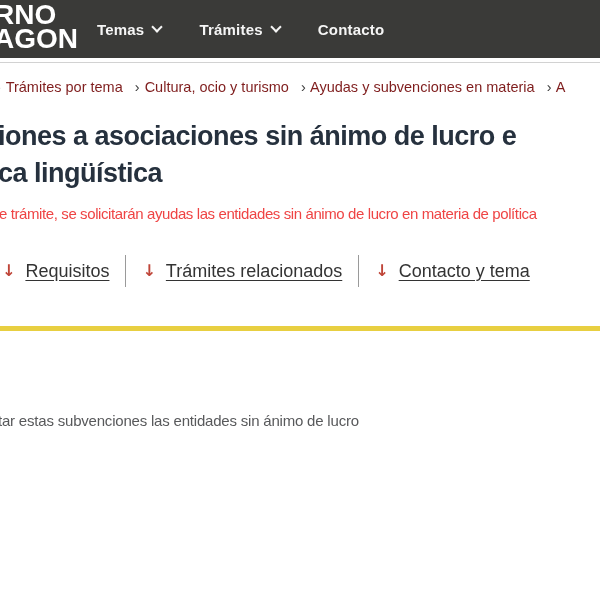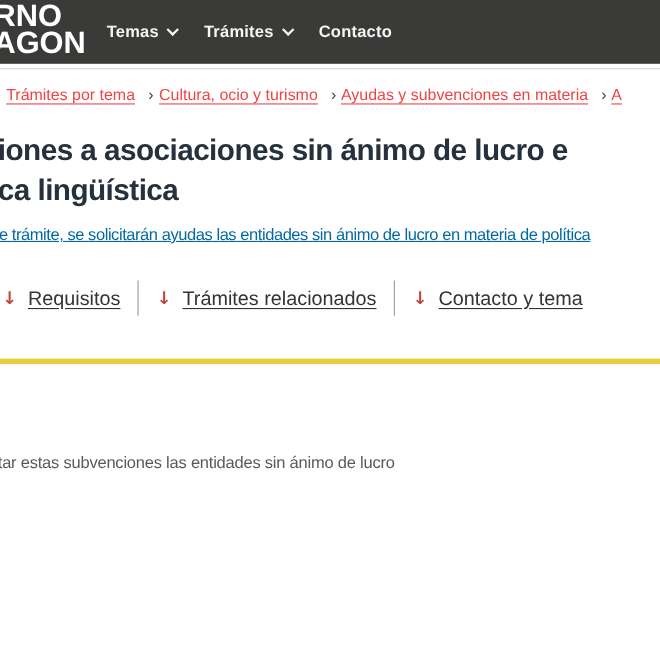--- a/index.html
+++ b/index.html
@@ -13,21 +13,21 @@
     position:absolute; top:0; left:0; width:600px; height:58px;
     background:#3a3a38;
   }
   .logo{
     position:absolute; left:-6px; top:3px; color:#ffffff;
     font-weight:800; font-size:28px; line-height:24px; letter-spacing:0;
     white-space:nowrap; cursor:pointer;
   }
   .nav{
     position:absolute; left:97px; top:0; height:58px;
-    display:flex; align-items:center; gap:24px;
+    display:flex; align-items:center; gap:38px;
   }
   .nav-item{
     display:flex; align-items:center; color:#f5f5f5;
     font-size:15px; font-weight:600; letter-spacing:.2px; cursor:pointer;
     white-space:nowrap;
   }
   .chev{
     display:inline-block; width:6px; height:6px;
     border-right:2px solid #f5f5f5; border-bottom:2px solid #f5f5f5;
     transform:rotate(45deg); margin-left:9px; margin-top:-4px;
@@ -35,33 +35,33 @@
   .header-rule{
     position:absolute; top:62px; left:0; width:600px; height:1px;
     background:#d2d2d2;
   }
   
   .breadcrumb{
     position:absolute; top:77px; left:-4px; white-space:nowrap;
     font-size:14.5px; color:#3d3d3d; line-height:20px;
   }
   .crumb{
-    color:#ef4444; text-decoration:underline; text-underline-offset:3px;
+    color:#7f1d1d; text-underline-offset:3px;
     cursor:pointer;
   }
   .crumb-sep{ margin:0 1px 0 8px; color:#3d3d3d; }
   
   .page-title{
     position:absolute; top:118px; left:-2px; color:#26313e;
     font-weight:700; font-size:27px; line-height:37px; letter-spacing:-0.5px;
     white-space:nowrap;
   }
   .intro{
-    position:absolute; top:203px; left:-1px; color:#0369a1;
-    font-size:15px; line-height:22px; letter-spacing:-0.4px; white-space:nowrap;text-decoration:underline;
+    position:absolute; top:203px; left:-1px; color:#ef4444;
+    font-size:15px; line-height:22px; letter-spacing:-0.4px; white-space:nowrap;
   }
   
   .anchor-row{
     position:absolute; top:254px; left:2px; height:34px;
     display:flex; align-items:center; white-space:nowrap;
   }
   .anchor-link{
     display:flex; align-items:center; gap:10px; cursor:pointer;
   }
   .anchor-arrow{

